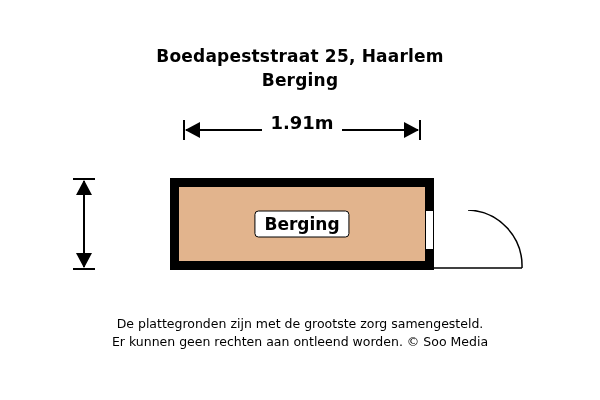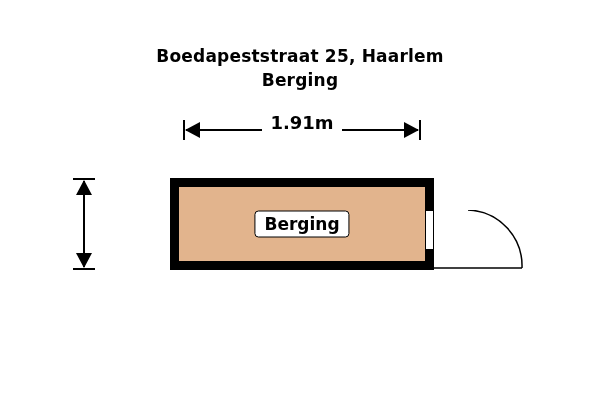--- a/index.html
+++ b/index.html
@@ -260,15 +260,17 @@
     <div id="door-leaf"></div>
     <div id="room-label">Berging</div>
   </div>
 
   <svg id="door-swing" viewBox="0 0 96 60" xmlns="http://www.w3.org/2000/svg">
     <path d="M 0 58 L 88 58" stroke="#000000" stroke-width="1.5" fill="none"></path>
     <path d="M 88 58 A 56 56 0 0 0 34 0" stroke="#000000" stroke-width="1.5" fill="none"></path>
   </svg>
 
   <div id="footer">
+    <div>De plattegronden zijn met de grootste zorg samengesteld.</div>
+    <div>Er kunnen geen rechten aan ontleend worden. © Soo Media</div>
   </div>
 
 </div>
 
 </body></html>

